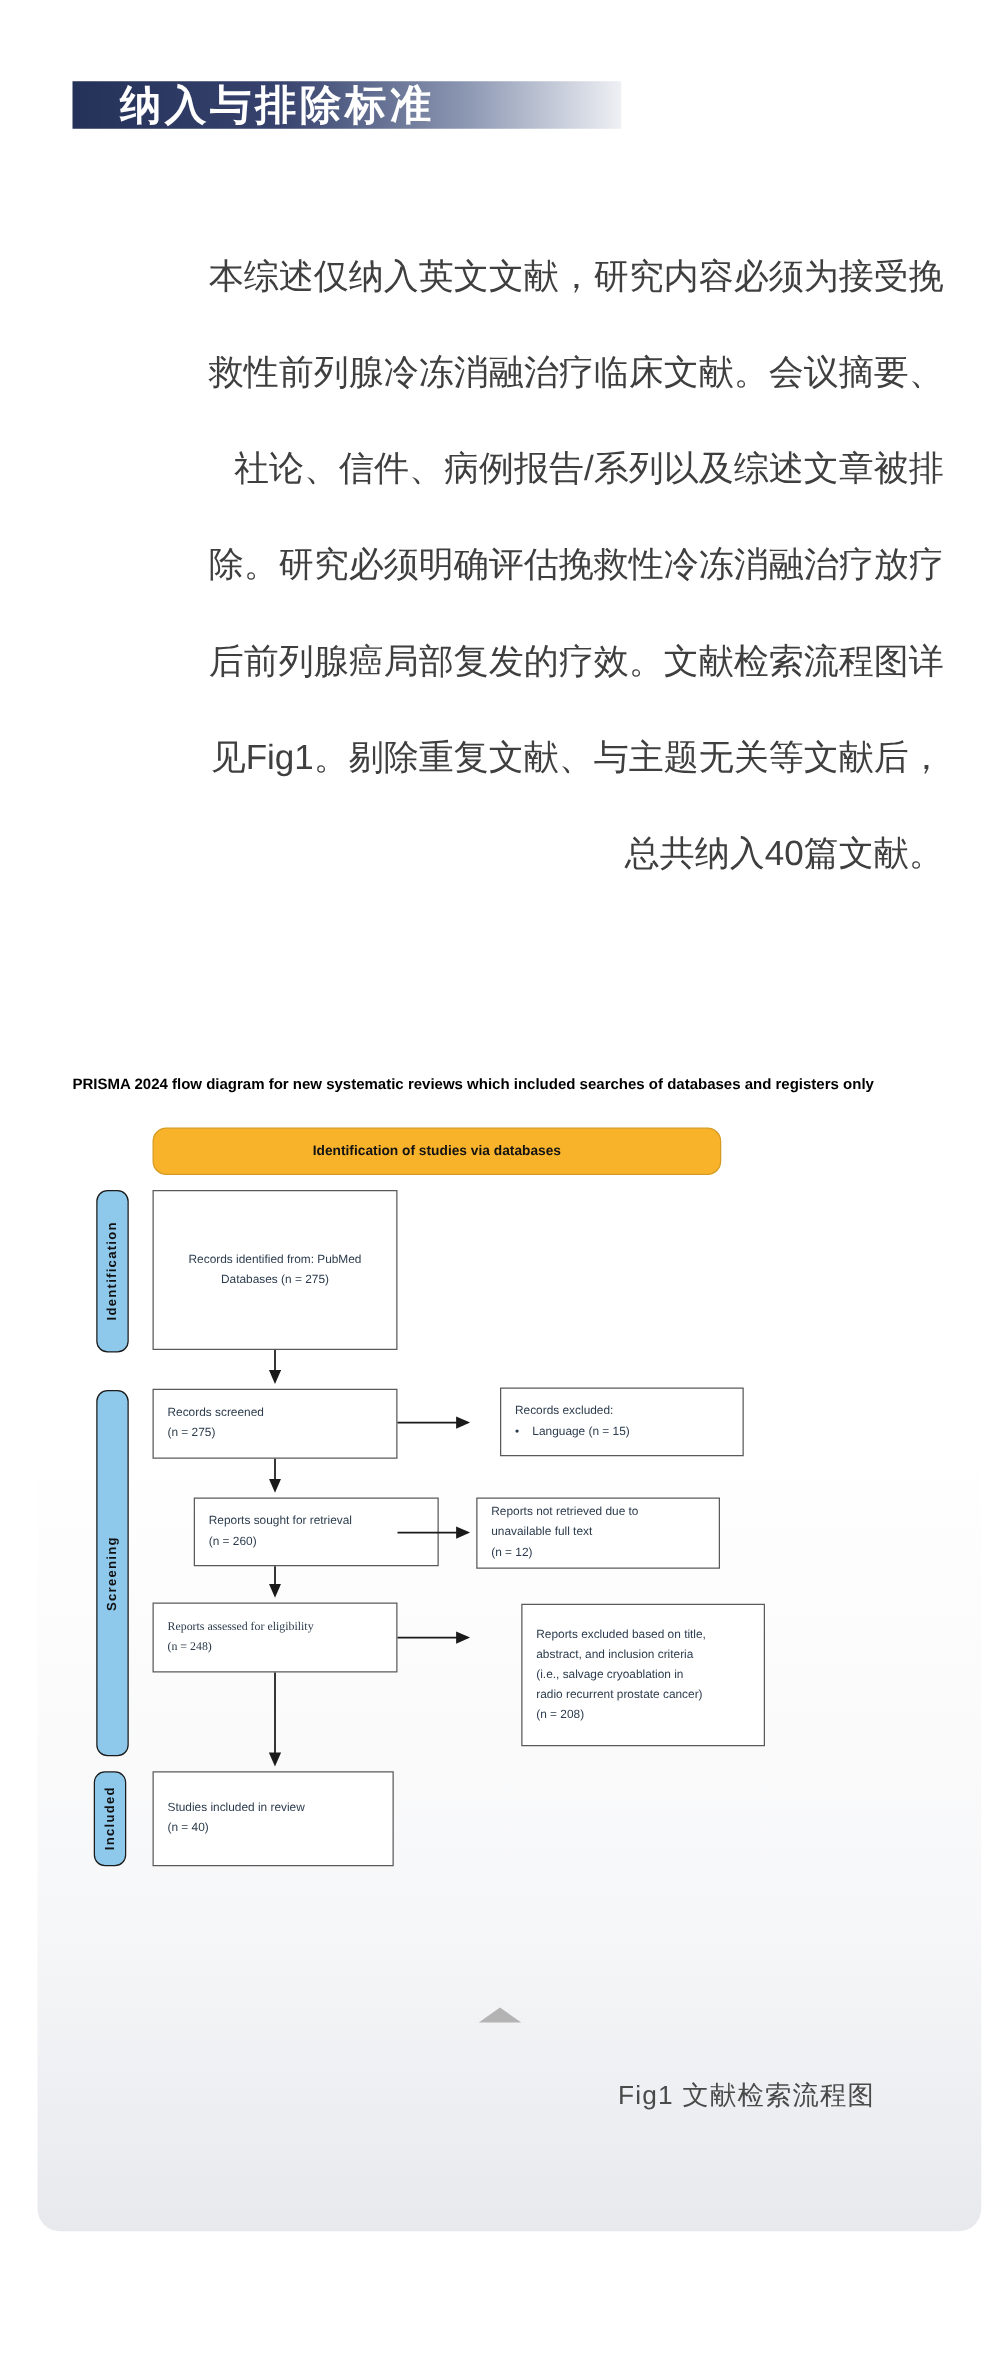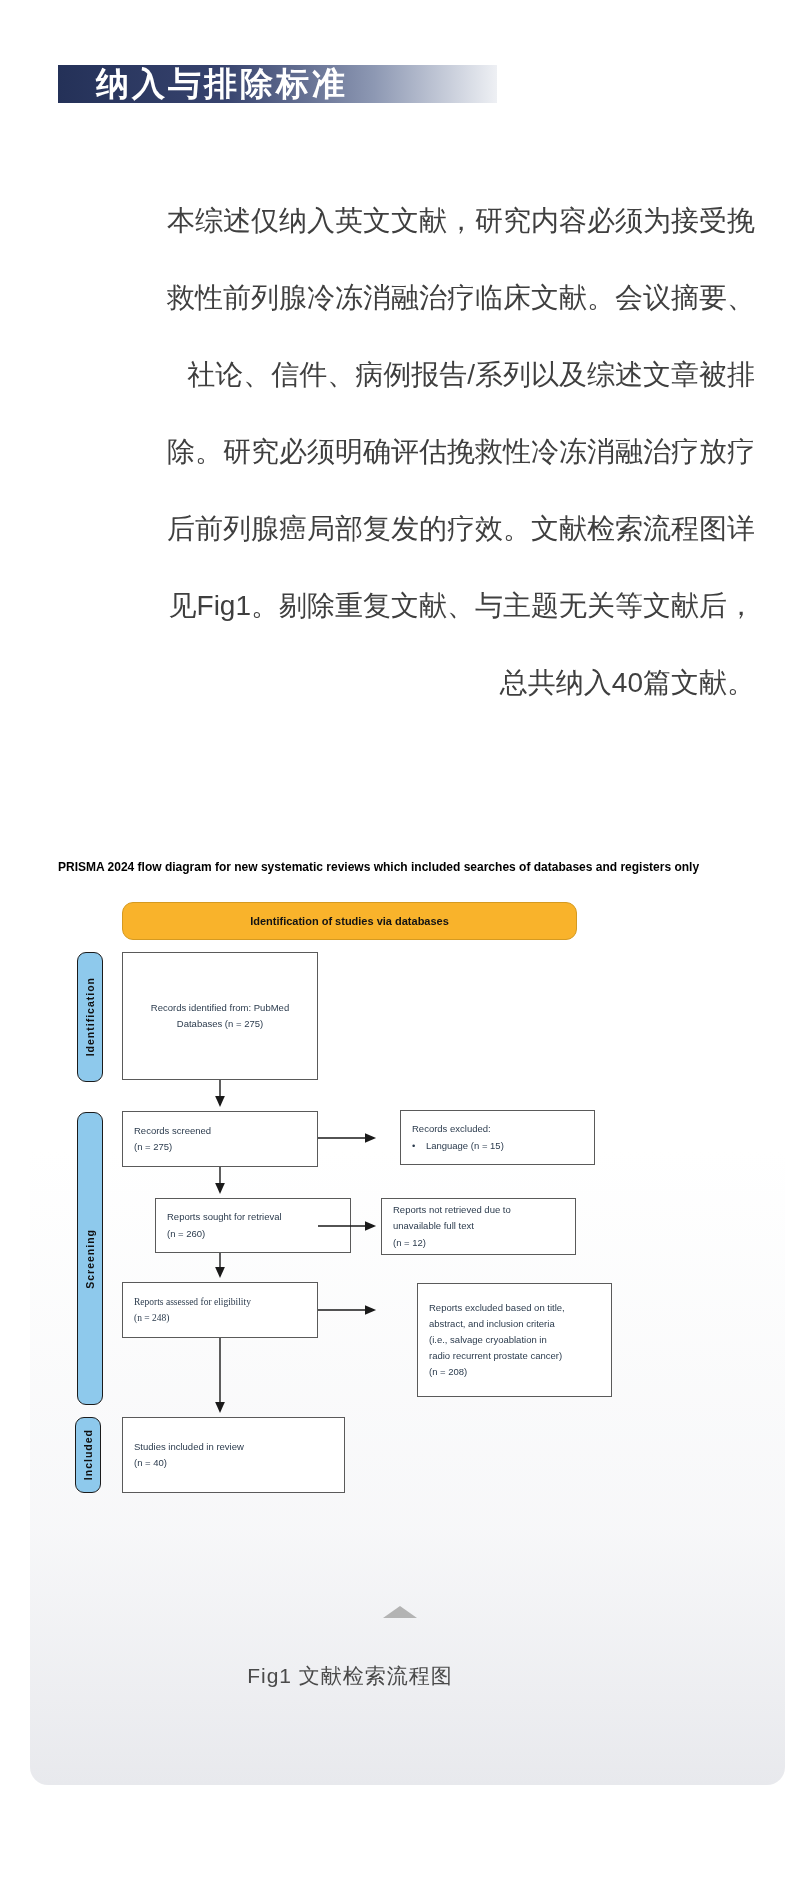--- a/index.html
+++ b/index.html
@@ -41,30 +41,30 @@
       color:#2b3b4d;font-size:9.5px;line-height:1.7;white-space:pre-line;
       display:flex;align-items:center;padding:4px 6px 4px 11px;}
   .fbox.center{justify-content:center;text-align:center;padding-left:6px;}
   .box-a{left:75px;top:97px;width:196px;height:128px;}
   .box-b{left:75px;top:256px;width:196px;height:56px;}
   .box-b2{left:334px;top:255px;width:195px;height:55px;margin-left:19px;}
   .box-c{left:75px;top:343px;width:196px;height:55px;margin-left:33px;}
   .box-c2{left:334px;top:343px;width:195px;height:57px;}
   .box-d{left:75px;top:427px;width:196px;height:56px;font-family:Liberation Serif, serif;}
   .box-d2{left:334px;top:428px;width:195px;height:114px;margin-left:36px;}
-  .box-e{left:75px;top:562px;width:223px;height:76px;}
+  .box-e{left:75px;top:562px;width:193px;height:76px;}
   .arrows{position:absolute;left:0;top:0;pointer-events:none;}
 
   
   .tri{position:absolute;left:383px;top:1606px;width:0;height:0;cursor:pointer;
       border-left:17px solid transparent;border-right:17px solid transparent;
       border-bottom:12px solid #b3b3b3;}
 
   
-  .caption{position:absolute;left:0;top:1662px;width:700px;text-align:center;
+  .caption{position:absolute;left:0;top:1662px;width:700px;text-align:right;
       font-size:21px;color:#4a4a4a;letter-spacing:1px;}
 </style>
 </head>
 <body>
 
 <div class="page">
 
   <div class="card-fade"></div>
 
   <div class="hdr">

